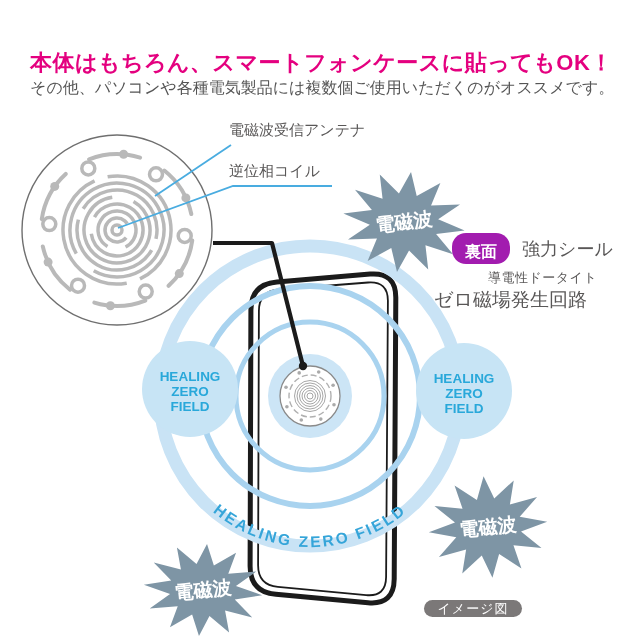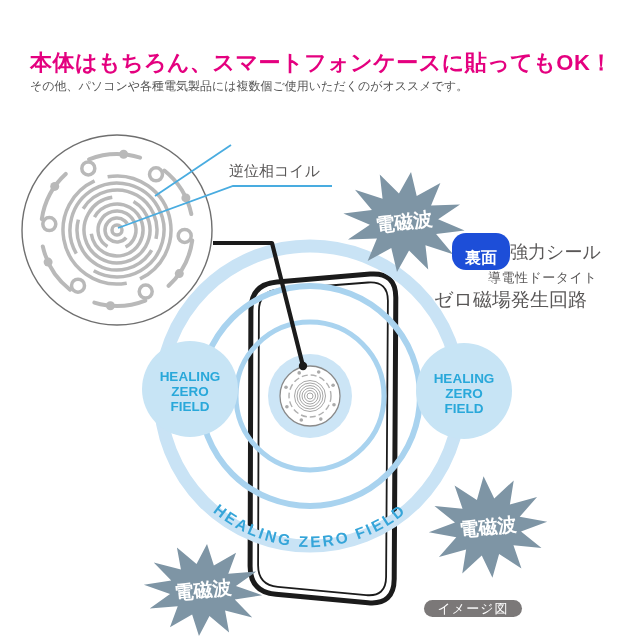--- a/index.html
+++ b/index.html
@@ -2,28 +2,28 @@
 <html><head>
 <meta charset="utf-8">
 <style>
   html,body{margin:0;padding:0;background:#fff;}
   .page{position:relative;width:640px;height:640px;background:#fff;overflow:hidden;
         font-family:"Liberation Sans","DejaVu Sans",sans-serif;}
   .abs{position:absolute;}
   .headline{left:30px;font-weight:bold;font-size:22px;color:#e4007f;letter-spacing:0.5px;white-space:nowrap;}
   .hl1{top:18px;}
   .hl2{top:48px;}
-  .subtext{left:30px;top:78px;font-size:12px;color:#555;white-space:nowrap;}
+  .subtext{left:30px;top:78px;font-size:16px;color:#555;white-space:nowrap;}
   .coil-label{font-size:15px;color:#595757;white-space:nowrap;}
   .lab-antenna{left:229px;top:121px;}
   .lab-coil{left:229px;top:162px;}
   .side-row{left:452px;top:233px;display:flex;align-items:center;}
-  .back-badge{display:inline-block;background:#1d4ed8;color:#fff;font-weight:bold;font-size:16px;
-              padding:17px 13px 4px;border-radius:14px;line-height:1;}
-  .strong-seal{margin-left:0;font-size:18px;color:#595757;white-space:nowrap;}
+  .back-badge{display:inline-block;background:#a21caf;color:#fff;font-weight:bold;font-size:16px;
+              padding:11px 13px 4px;border-radius:14px;line-height:1;}
+  .strong-seal{margin-left:12px;font-size:18px;color:#595757;white-space:nowrap;}
   .conductive{left:456px;top:269px;font-size:13px;color:#595757;white-space:nowrap;letter-spacing:0.5px;margin-left:32px;}
   .zero-circuit{left:434px;top:287px;font-size:19px;color:#595757;white-space:nowrap;}
   .image-note{left:424px;top:600px;width:98px;height:17px;background:#7b7878;border-radius:11px;
               color:#fff;font-size:13px;display:flex;align-items:center;justify-content:center;letter-spacing:1px;}
   svg{position:absolute;left:0;top:0;}
 </style>
 </head>
 <body>
 
 <div class="page">
@@ -129,20 +129,21 @@
     </g>
     <g>
       <use href="#star" fill="#7e95a5" transform="translate(203,590) rotate(5) scale(0.99,0.77)"></use>
       <text x="203" y="590" transform="rotate(-6 203 590)" text-anchor="middle" dominant-baseline="central" font-size="19" font-weight="bold" fill="#ffffff">電磁波</text>
     </g>
   </svg>
 
   <div class="abs headline hl2">本体はもちろん、スマートフォンケースに貼ってもOK！</div>
   <div class="abs subtext">その他、パソコンや各種電気製品には複数個ご使用いただくのがオススメです。</div>
 
+  <div class="abs coil-label lab-antenna">電磁波受信アンテナ</div>
   <div class="abs coil-label lab-coil">逆位相コイル</div>
 
   <div class="abs side-row">
     <span class="back-badge">裏面</span>
     <span class="strong-seal">強力シール</span>
   </div>
   <div class="abs conductive">導電性ドータイト</div>
   <div class="abs zero-circuit">ゼロ磁場発生回路</div>
 
   <div class="abs image-note">イメージ図</div>

